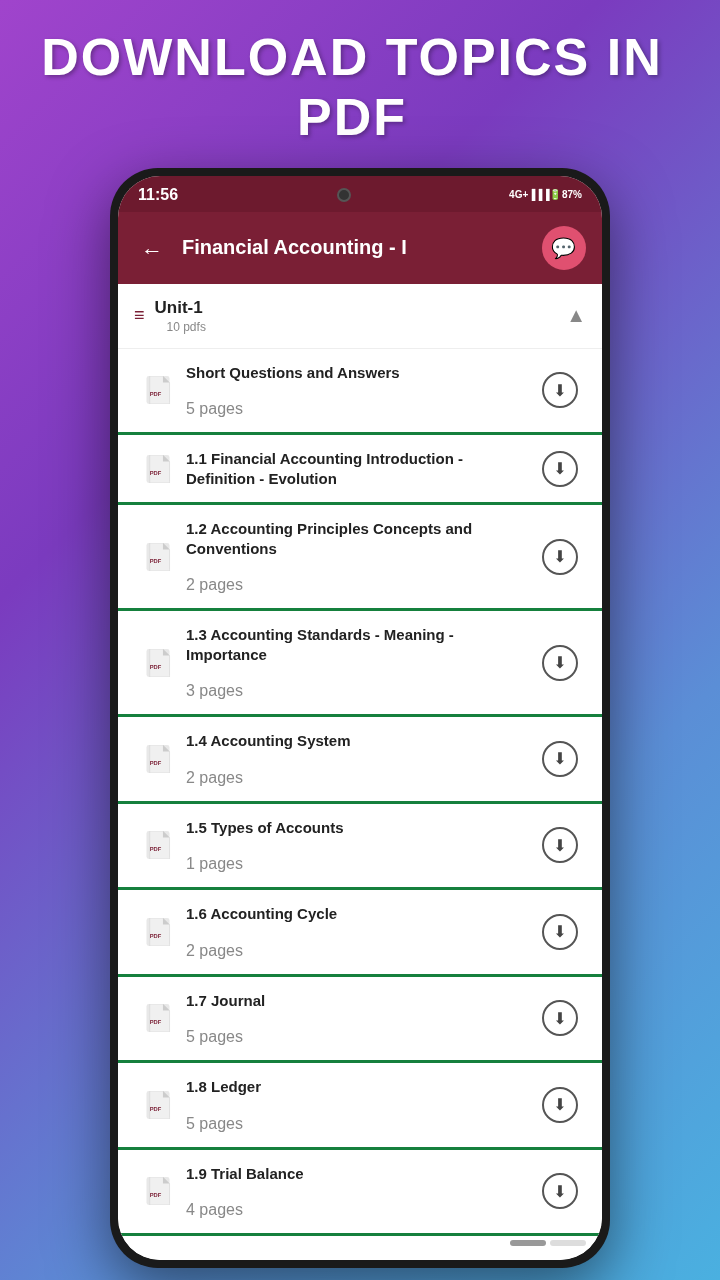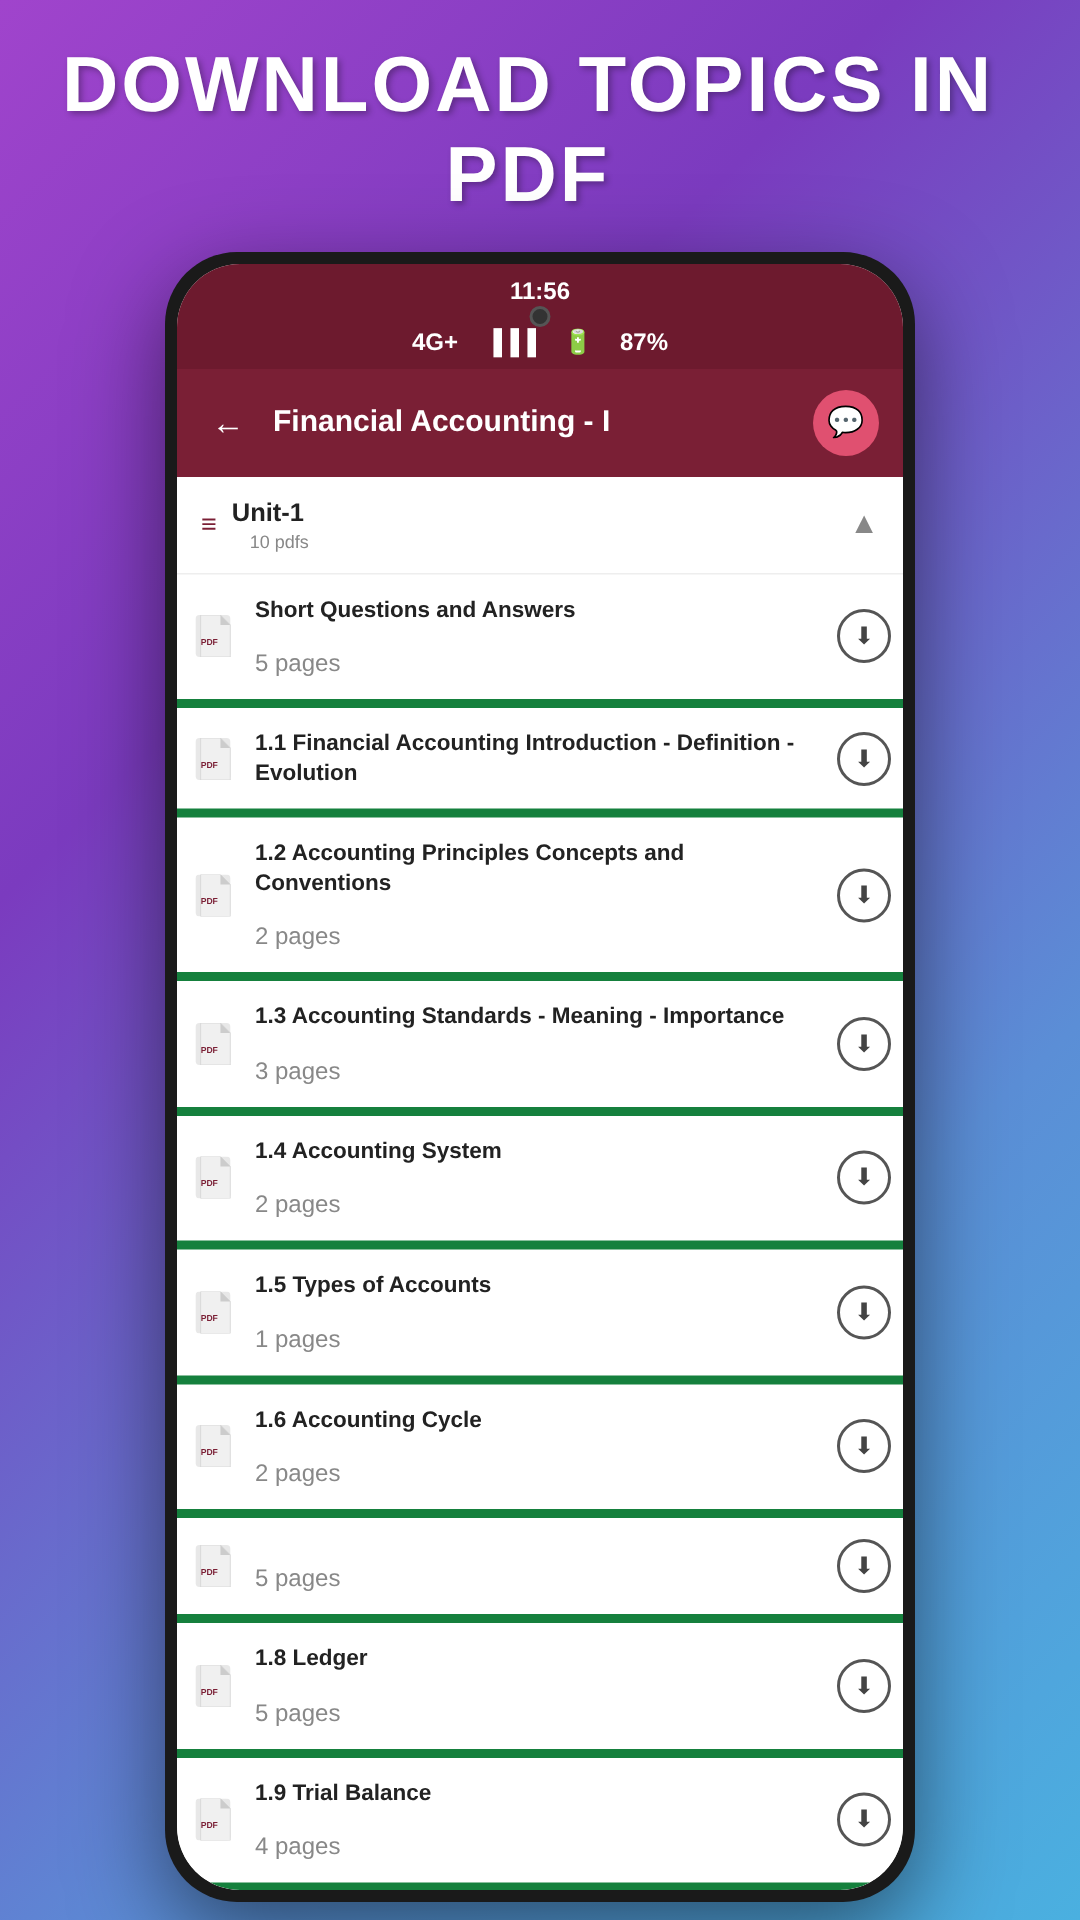--- a/index.html
+++ b/index.html
@@ -56,29 +56,28 @@
     .status-bar {
       background: #6d1a2e;
       color: white;
       display: flex;
       justify-content: space-between;
       align-items: center;
       padding: 10px 20px 8px 20px;
       font-size: 15px;
       font-weight: 600;
       flex-shrink: 0;
-      flex-direction: column;
     }
 
     .status-left { font-weight: 700; font-size: 16px; }
     .status-right {
       display: flex;
-      align-items: flex-end;
-      gap: 18px;
-      font-size: 16px;
+      align-items: center;
+      gap: 0;
+      font-size: 10px;
     }
 
     .camera-notch {
       width: 14px;
       height: 14px;
       background: #333;
       border-radius: 50%;
       border: 2px solid #555;
     }
 
@@ -165,22 +164,22 @@
 
     .chevron-up {
       color: #888;
       font-size: 20px;
     }
 
     
     .list-item {
       display: flex;
       align-items: center;
-      padding: 14px 8px;
-      border-bottom: 6px solid #15803d;
+      padding: 14px 24px;
+      border-bottom: 3px solid #15803d;
       cursor: pointer;
     }
 
     .pdf-icon {
       width: 32px;
       height: 32px;
       margin-right: 12px;
       flex-shrink: 0;
       display: flex;
       align-items: center;
@@ -412,20 +411,21 @@
           <div class="list-item">
       <div class="pdf-icon">
         <svg viewBox="0 0 28 34" fill="none" xmlns="http://www.w3.org/2000/svg">
           <rect width="28" height="34" rx="3" fill="#e8e8e8"></rect>
           <path d="M4 0 L20 0 L28 8 L28 34 L4 34 Z" fill="#f0f0f0" stroke="#ccc" stroke-width="0.5"></path>
           <path d="M20 0 L20 8 L28 8 Z" fill="#ccc"></path>
           <text x="4" y="24" font-size="7" fill="#7a1f35" font-weight="bold" font-family="Arial">PDF</text>
         </svg>
       </div>
       <div class="item-text">
+        <div class="item-title">1.7 Journal</div>
         <div class="item-pages">5 pages</div>
       </div>
       <div class="download-btn">
         <span class="download-icon">⬇</span>
       </div>
     </div>
           <div class="list-item">
       <div class="pdf-icon">
         <svg viewBox="0 0 28 34" fill="none" xmlns="http://www.w3.org/2000/svg">
           <rect width="28" height="34" rx="3" fill="#e8e8e8"></rect>

